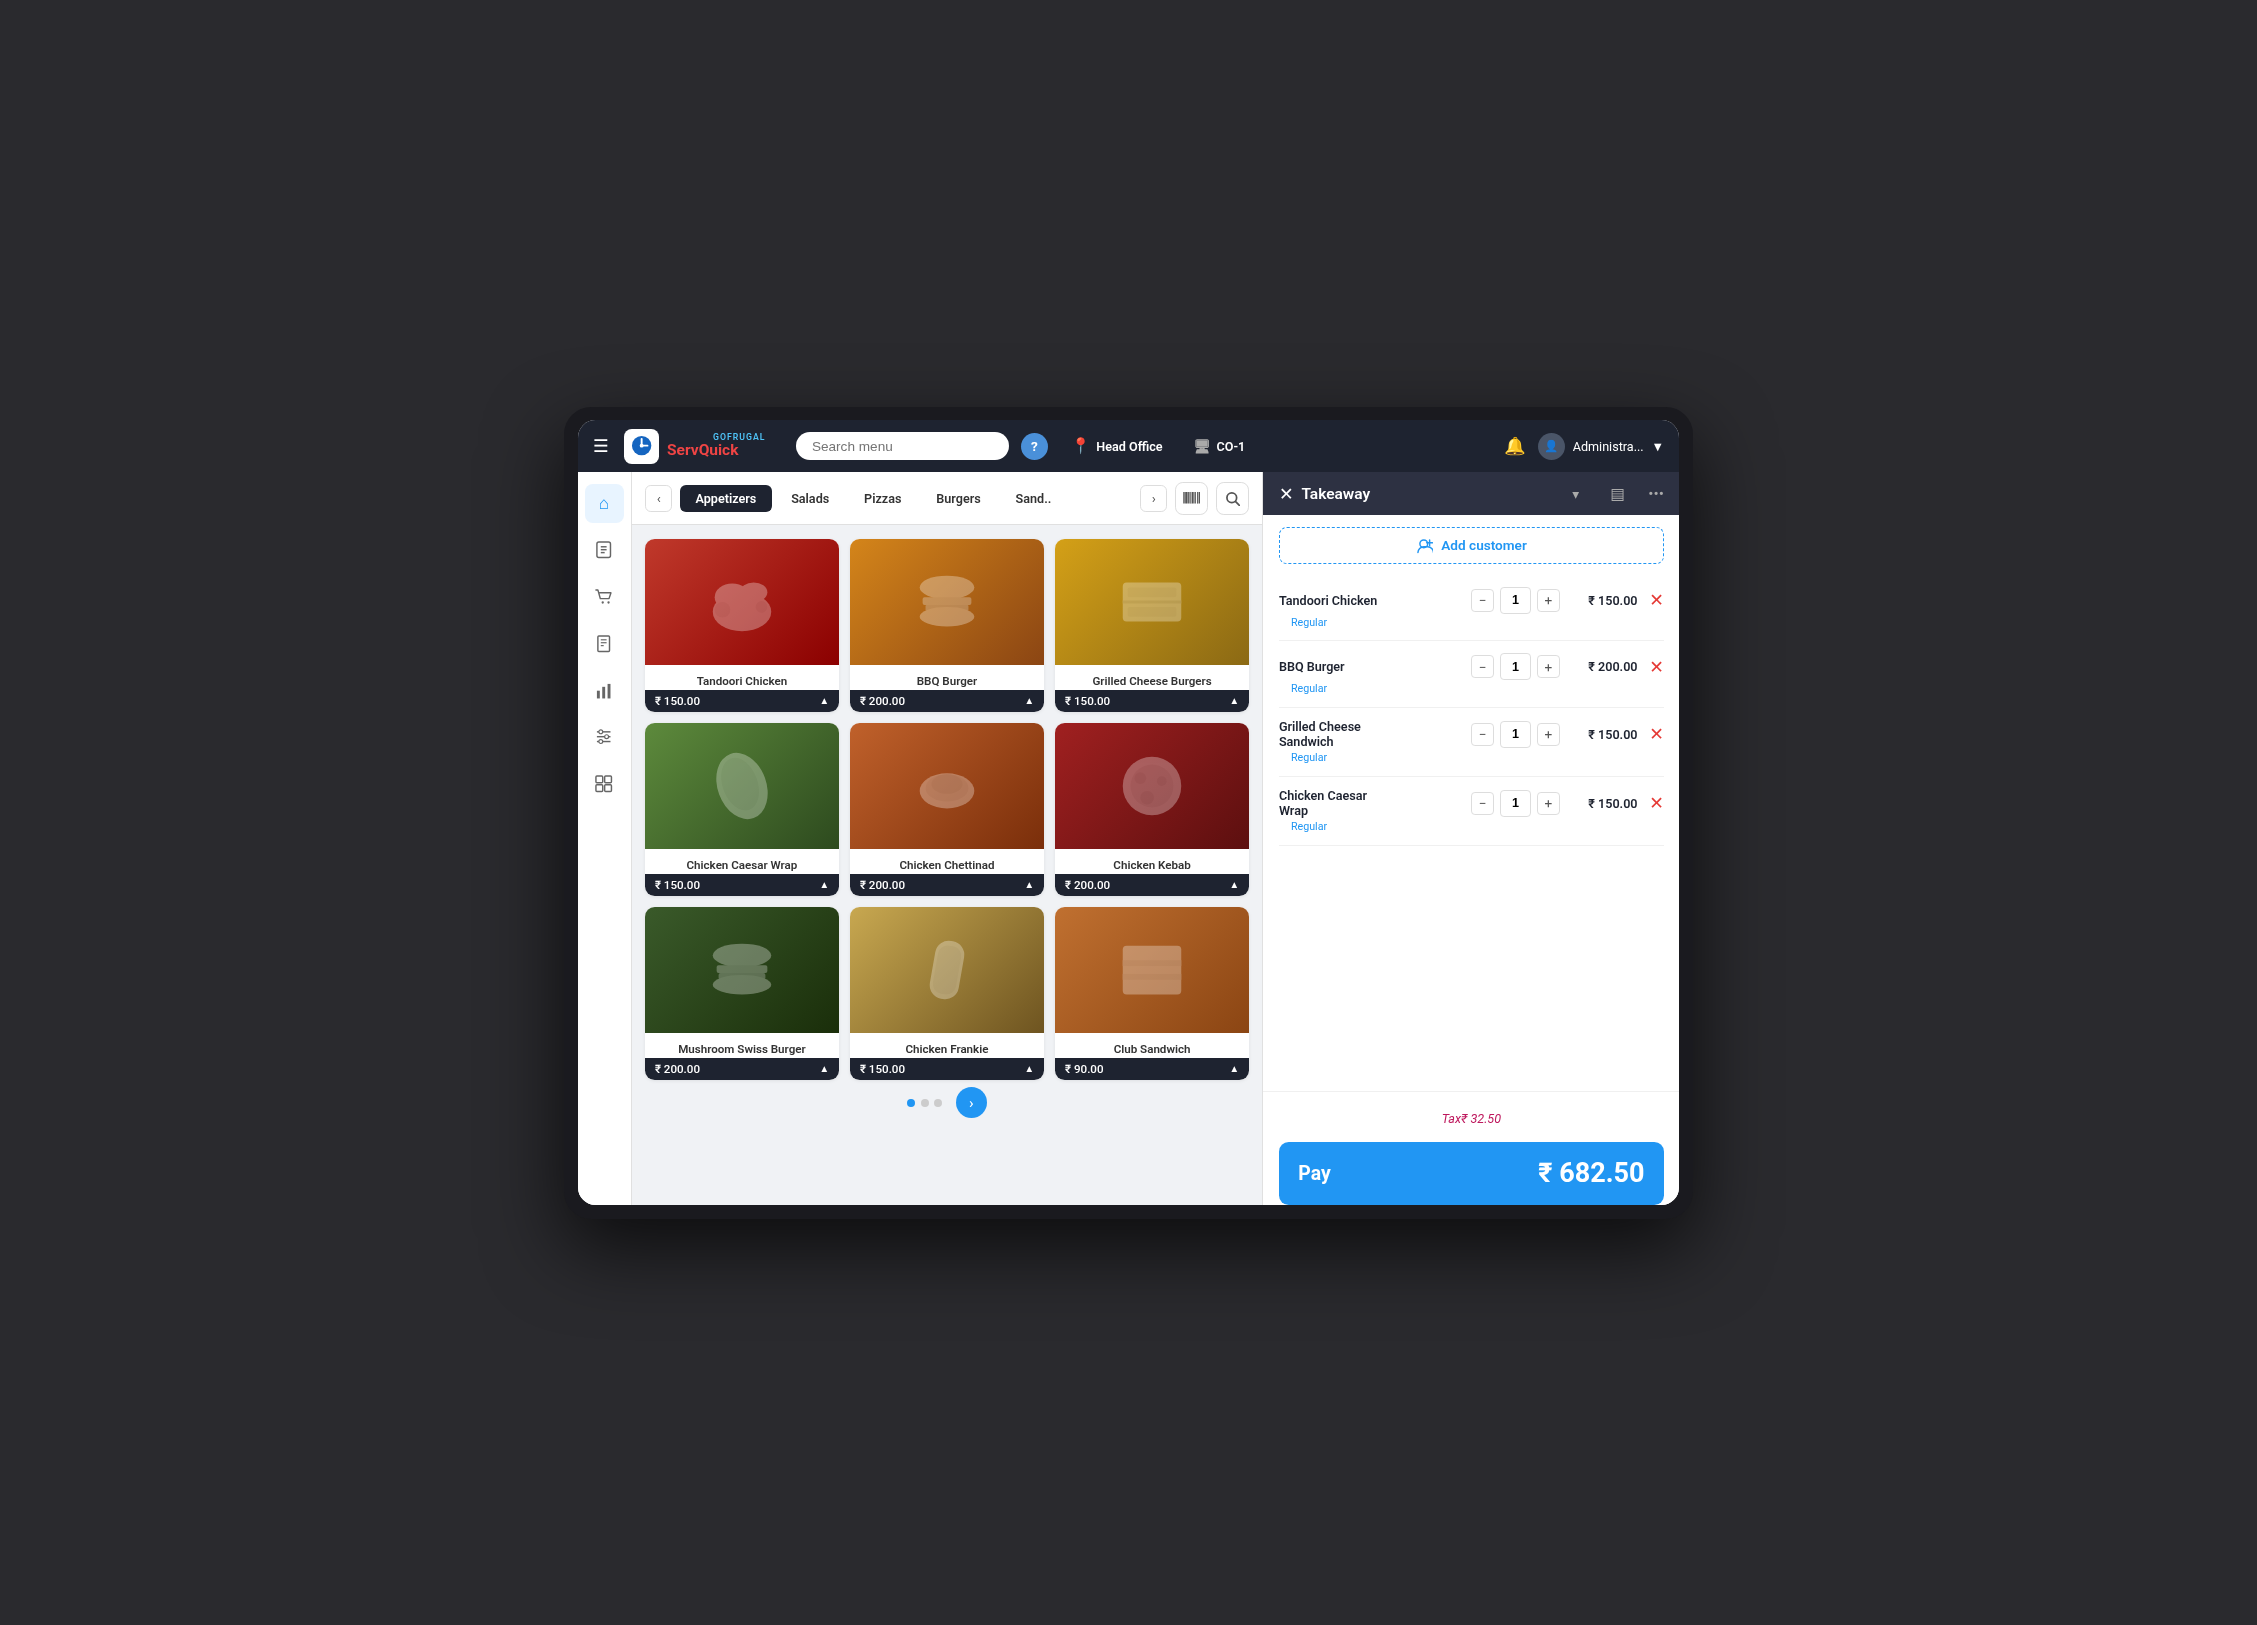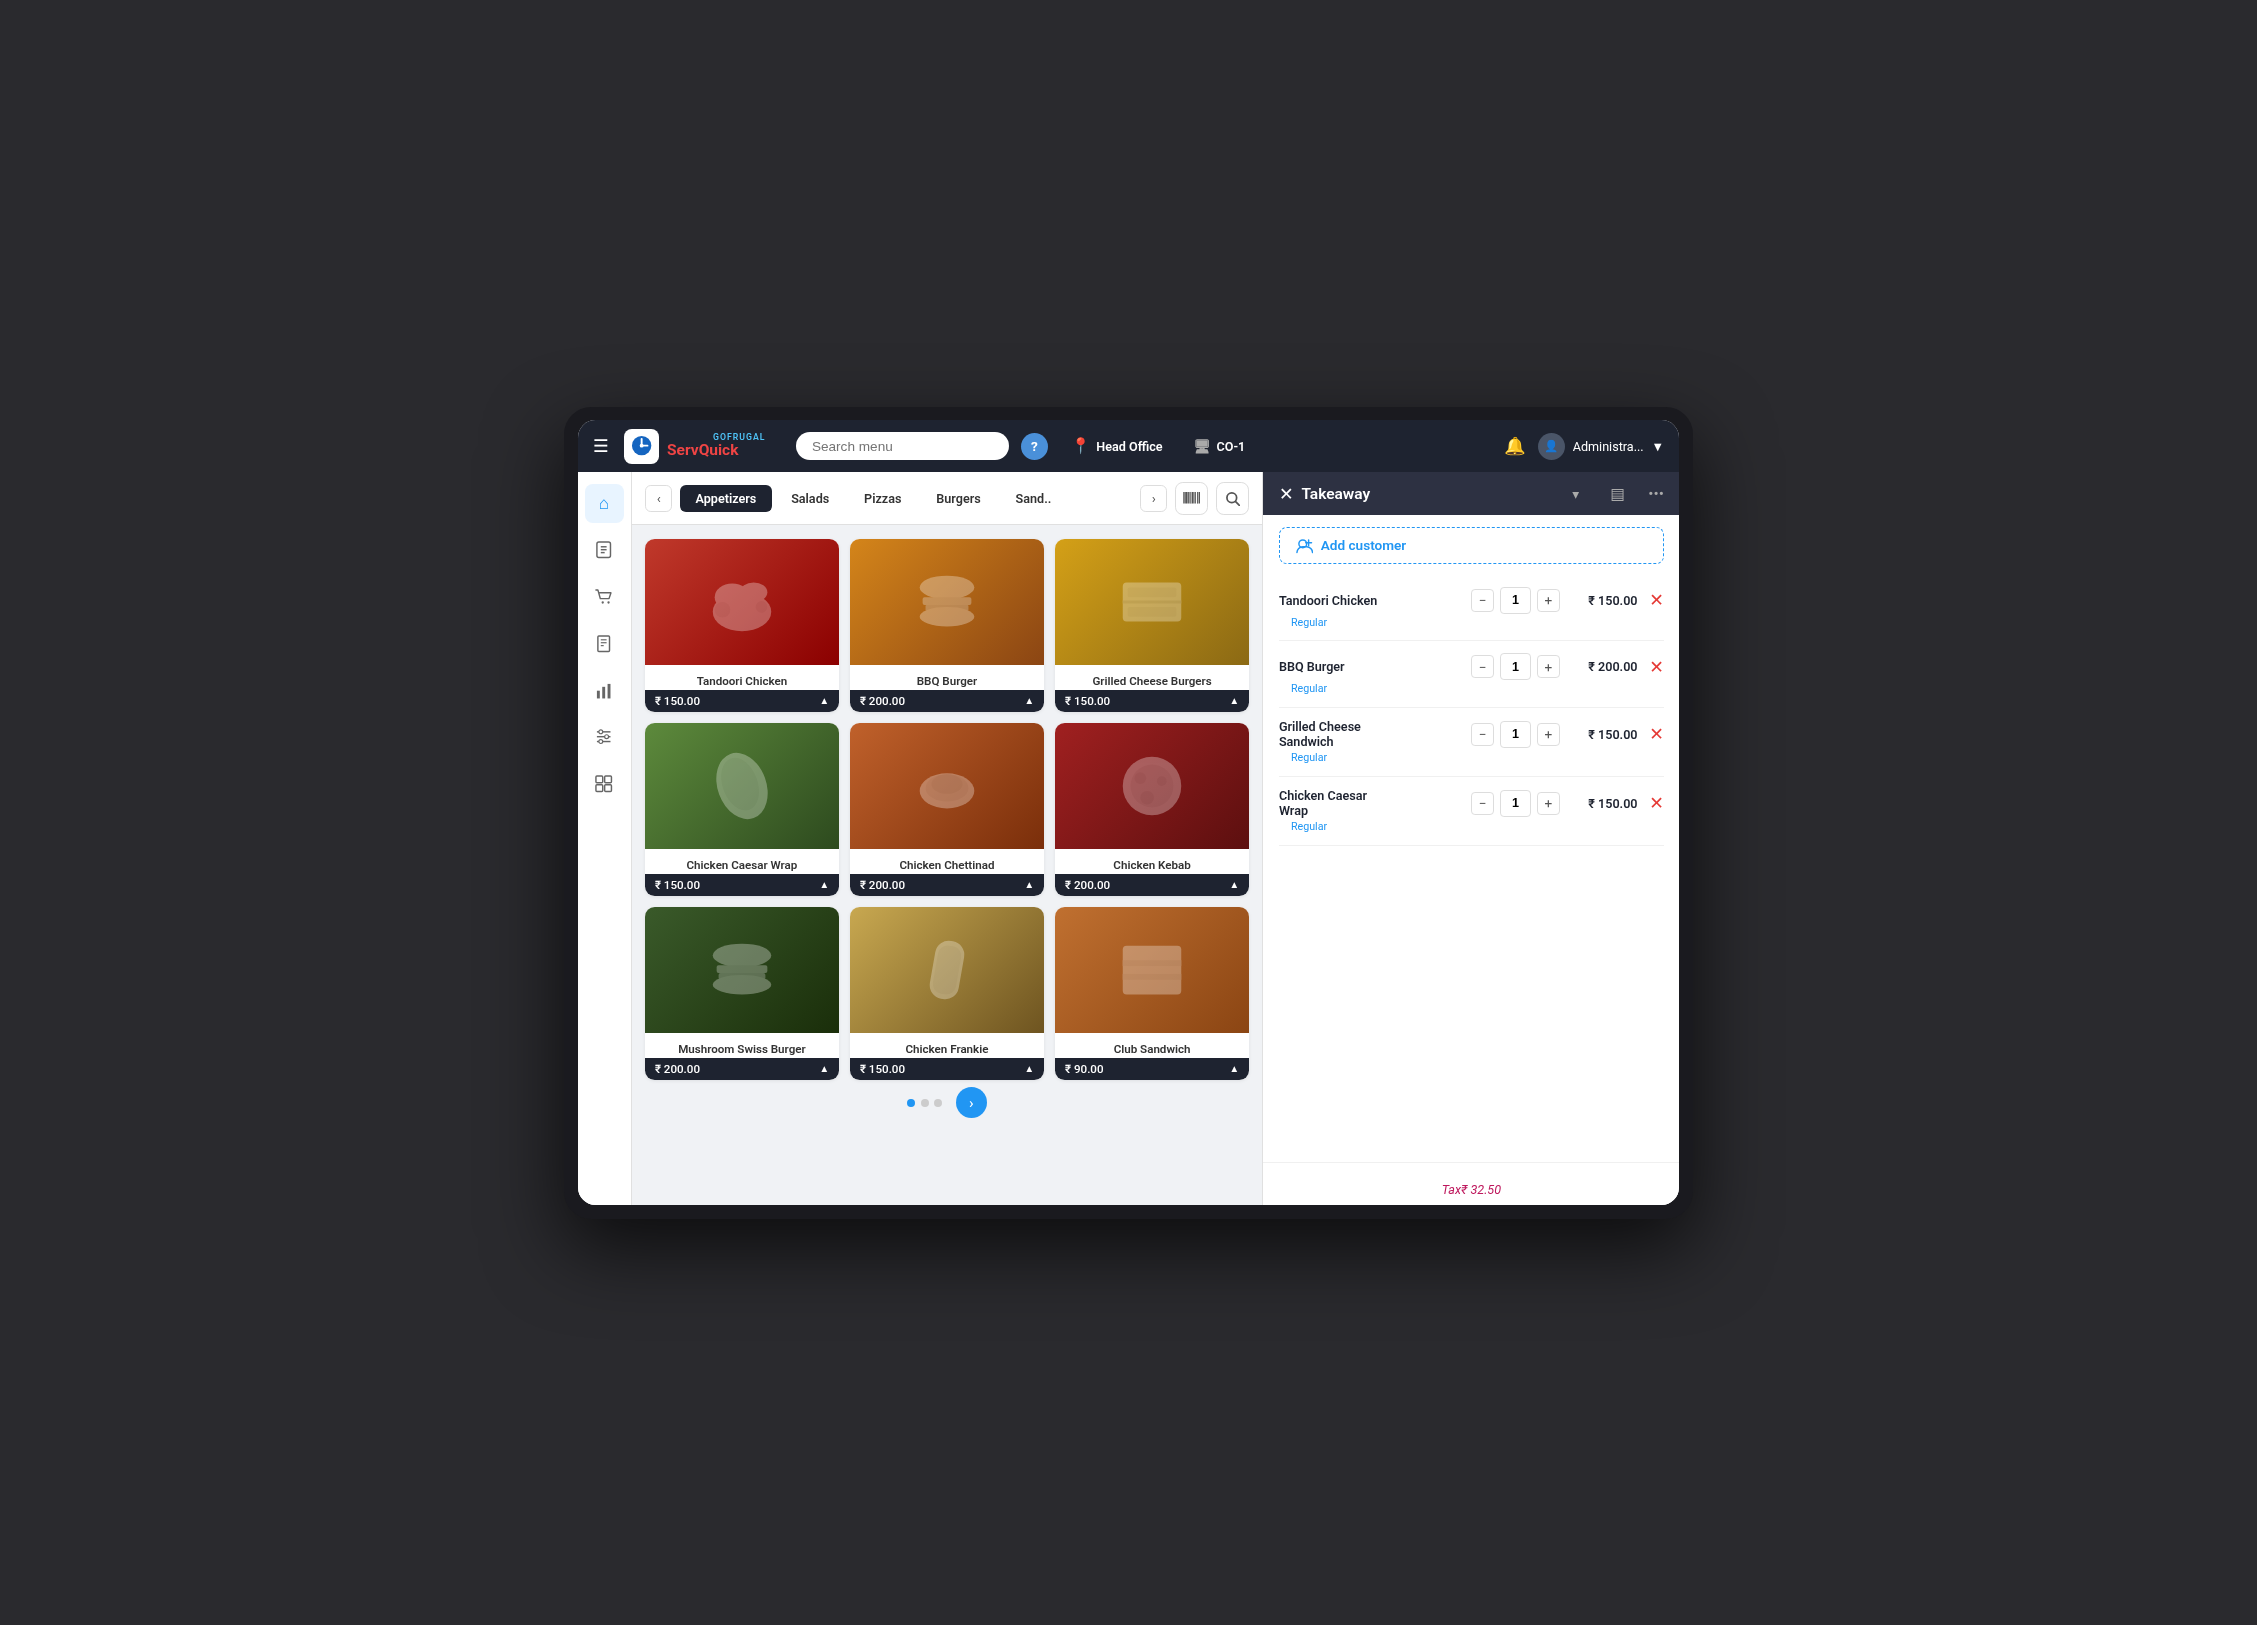--- a/index.html
+++ b/index.html
@@ -375,21 +375,21 @@
       padding: 8.7px 15.5px;
       border: 1.5px dashed #2196f3;
       border-radius: 7.8px;
       color: #2196f3;
       font-size: 13.6px;
       font-weight: 600;
       text-align: center;
       cursor: pointer;
       display: flex;
       align-items: center;
-      justify-content: flex-start;
+      justify-content: center;
       gap: 7.8px;
     }
     .cart-items {
       flex: 1;
       overflow-y: auto;
       padding: 0 15.5px;
     }
     .cart-item {
       padding: 11.6px 0;
       border-bottom: 1px solid #f0f0f0;
@@ -890,20 +890,24 @@
             <div class="item-variant">Regular</div>
           </div>
 
         </div>
 
         <div class="cart-footer">
           <div class="tax-row">
             <span>Tax</span>
             <span>₹ 32.50</span>
           </div>
+          <div class="pay-btn">
+            <span class="pay-label">Pay</span>
+            <span class="pay-amount">₹ 682.50</span>
+          </div>
         </div>
 
       </div>
     </div>
 
   </div>
 </div>
 
 
 </body></html>

